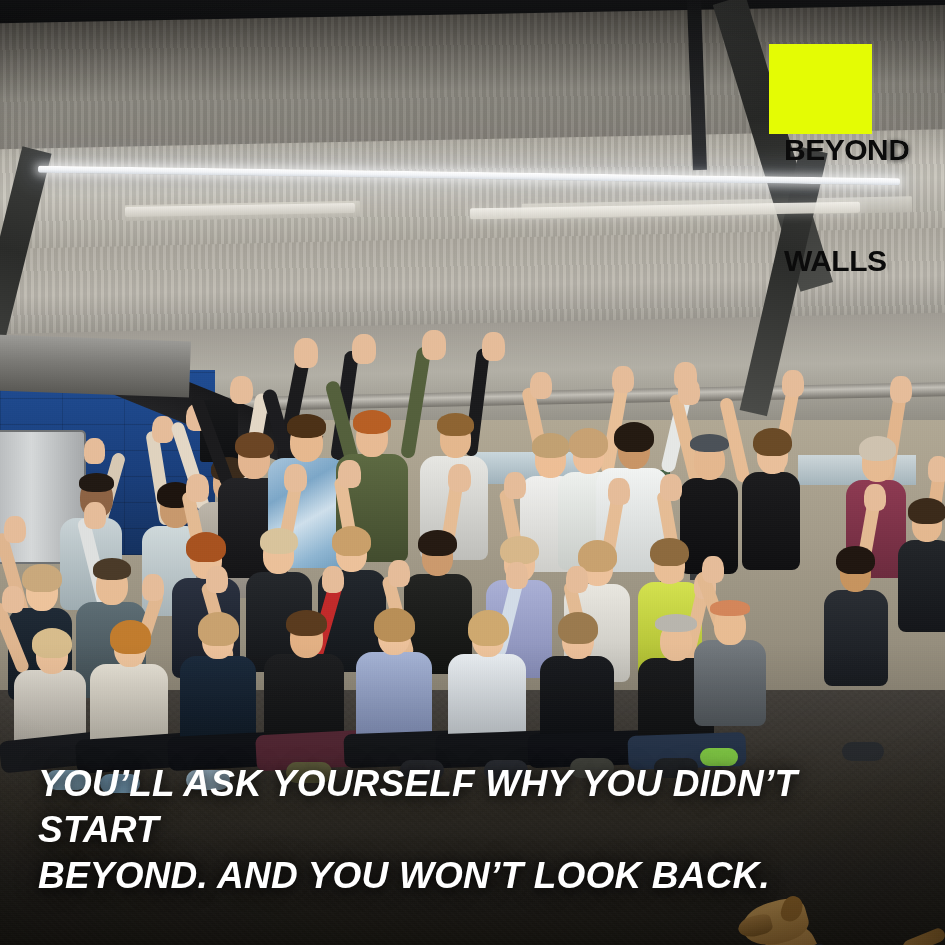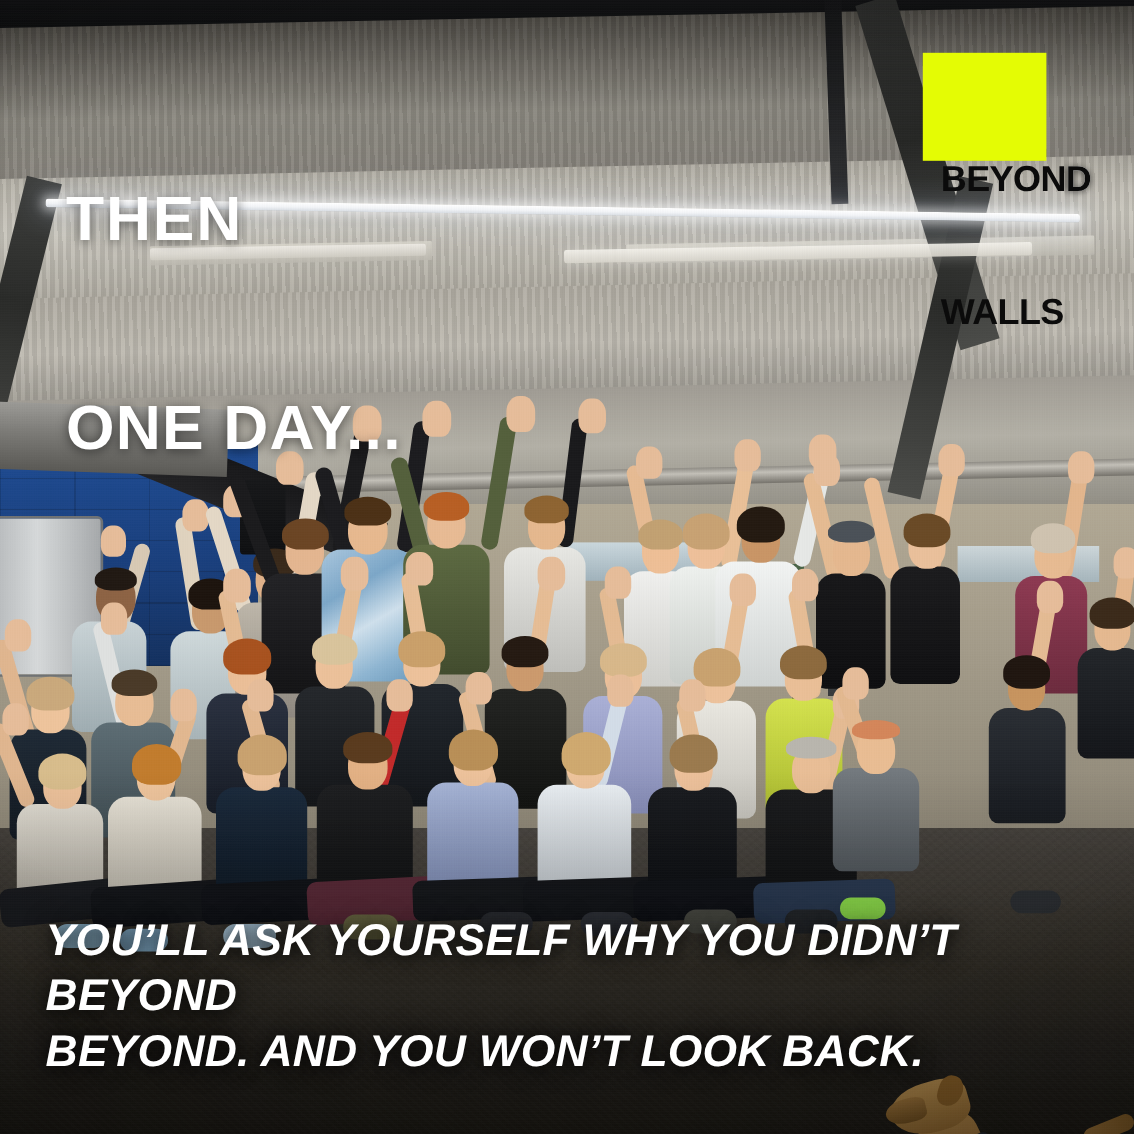--- a/index.html
+++ b/index.html
@@ -568,35 +568,31 @@
       <div style="position:absolute;left:570px;top:428px;width:44px;height:20px;border-radius:10px;background:#4a4b44;"></div>
       <div style="position:absolute;left:654px;top:428px;width:44px;height:20px;border-radius:10px;background:#25282c;"></div>
       <div style="position:absolute;left:700px;top:418px;width:38px;height:18px;border-radius:9px;background:#8fe04d;"></div>
       <div style="position:absolute;left:842px;top:412px;width:42px;height:19px;border-radius:10px;background:#2c2f33;"></div>
     </div>
 
     <div class="grade"></div>
     <div class="grain"></div>
   </div>
 
-  <h1 class="headline">
-    <span class="hl-line">THEN</span>
-    <span class="hl-line hl2">ONE DAY...</span>
-  </h1>
 
   <div class="logo">
     <div class="logo-sq" style="background: rgb(228, 252, 4);"></div>
     <div class="logo-text-white" style="color: rgb(255, 255, 255);">
       <span class="lg-line">BEYOND</span>
       <span class="lg-line">WALLS</span>
     </div>
     <div class="logo-text" style="color: rgb(11, 11, 11);">
       <span class="lg-line">BEYOND</span>
       <span class="lg-line">WALLS</span>
     </div>
   </div>
 
   <p class="tagline">
-    <span class="tg-line">YOU’LL ASK YOURSELF WHY YOU DIDN’T BEYOND</span>
+    <span class="tg-line">YOU’LL ASK YOURSELF WHY YOU DIDN’T START</span>
     <span class="tg-line">BEYOND. AND YOU WON’T LOOK BACK.</span>
   </p>
 
 </div>
 
 </body></html>

